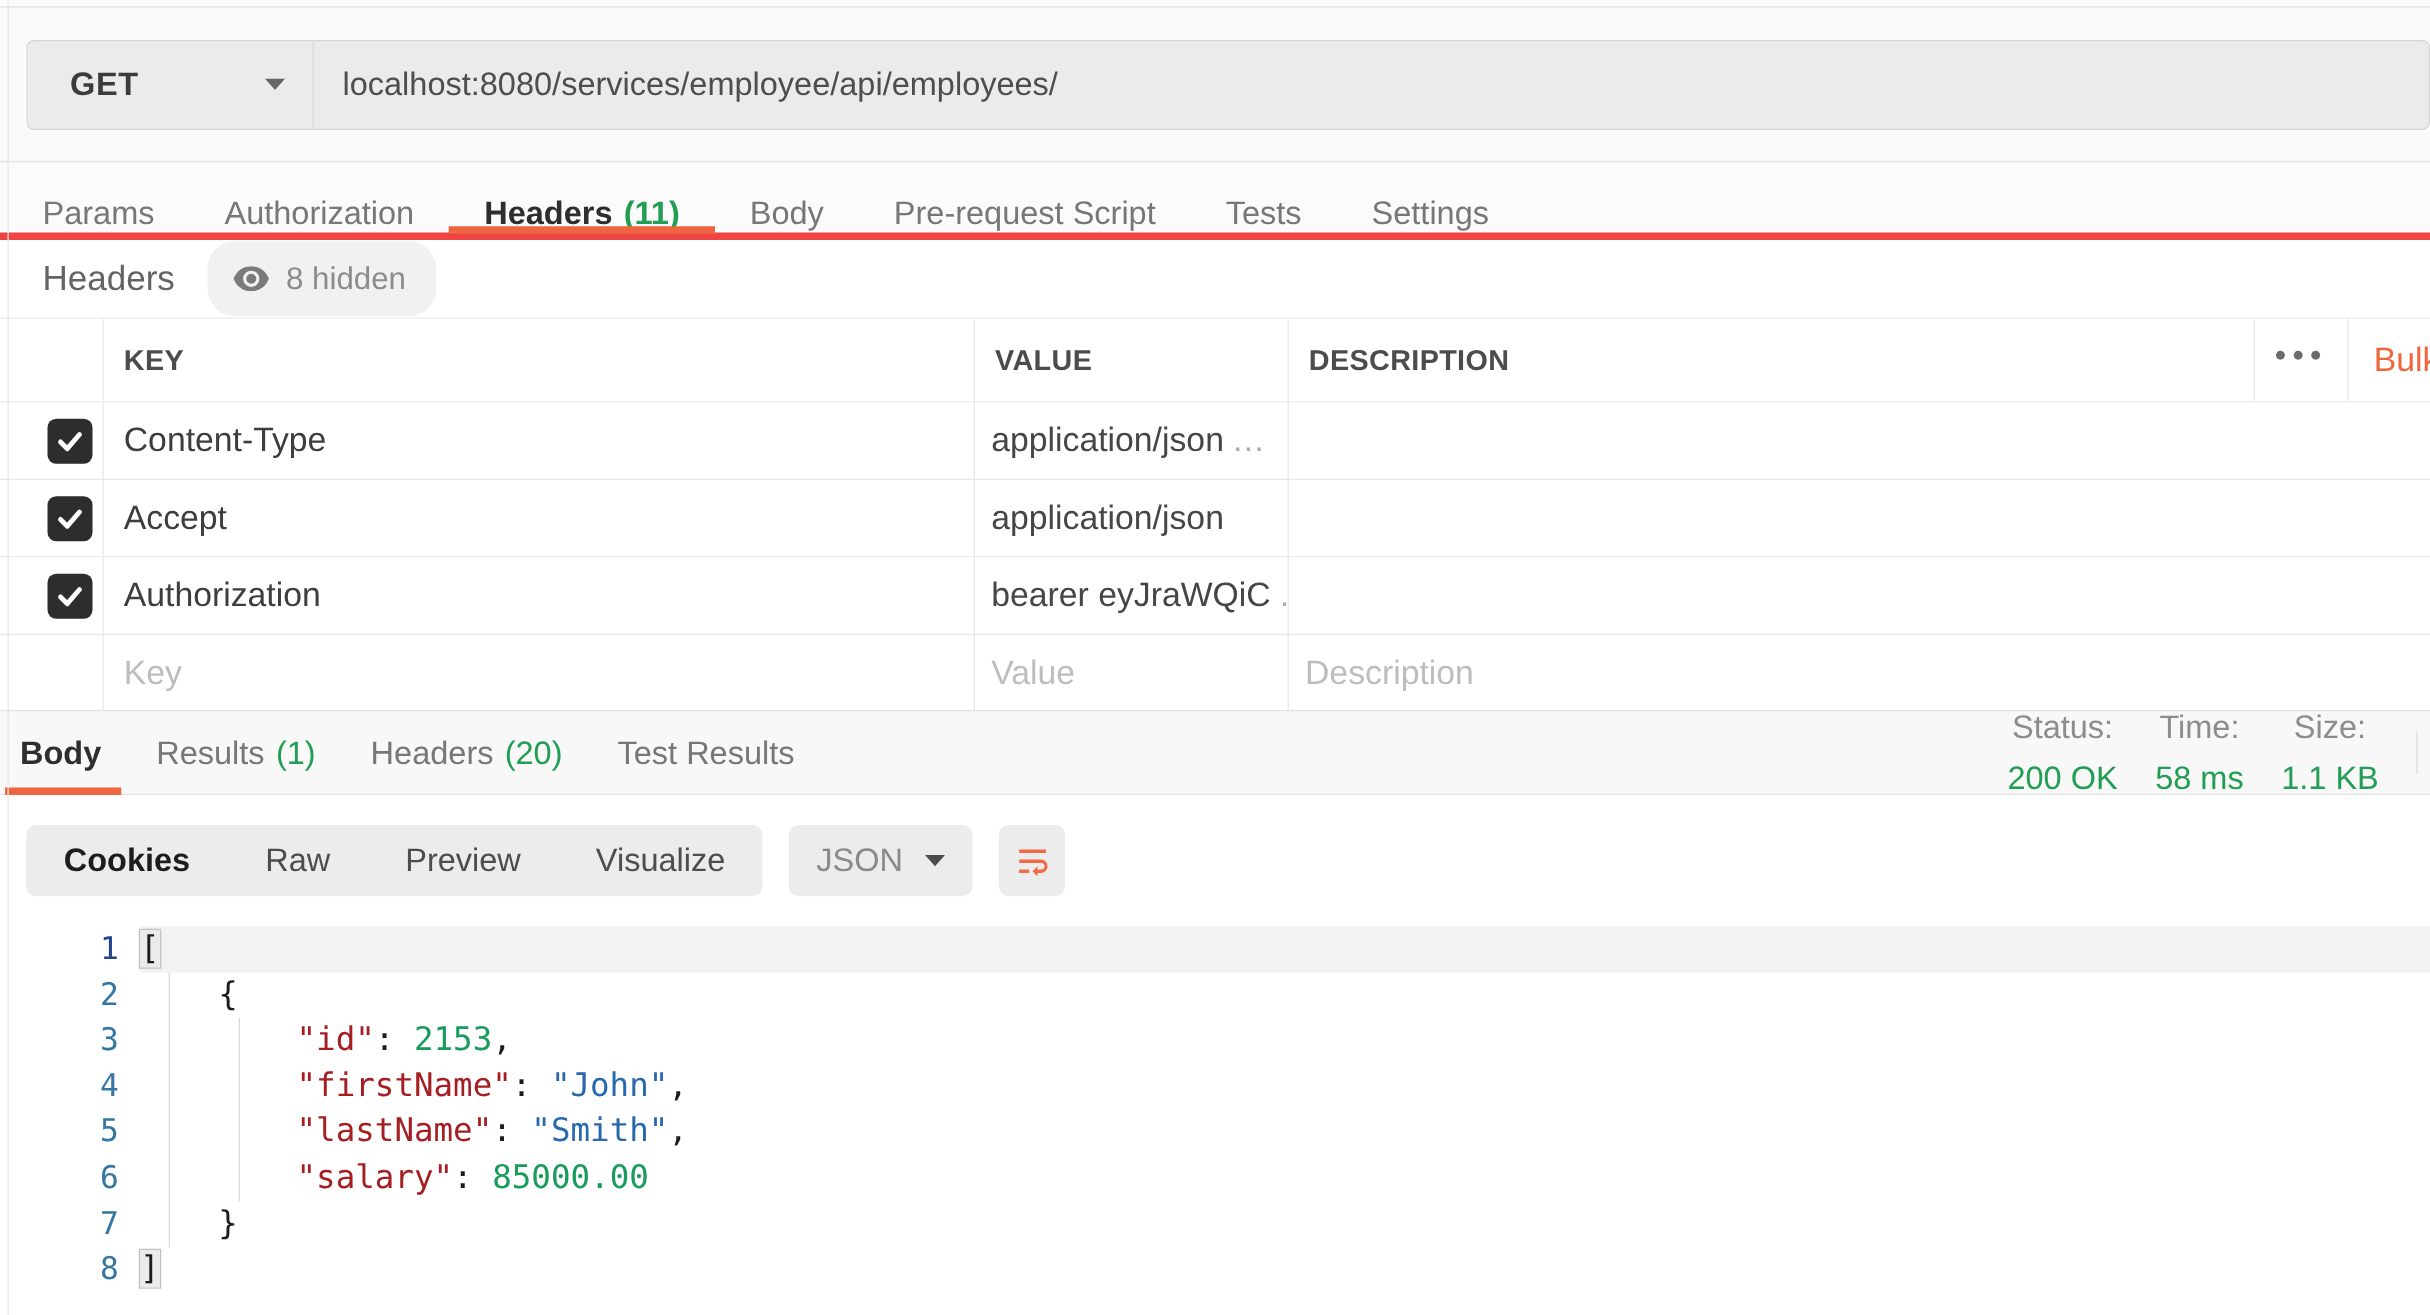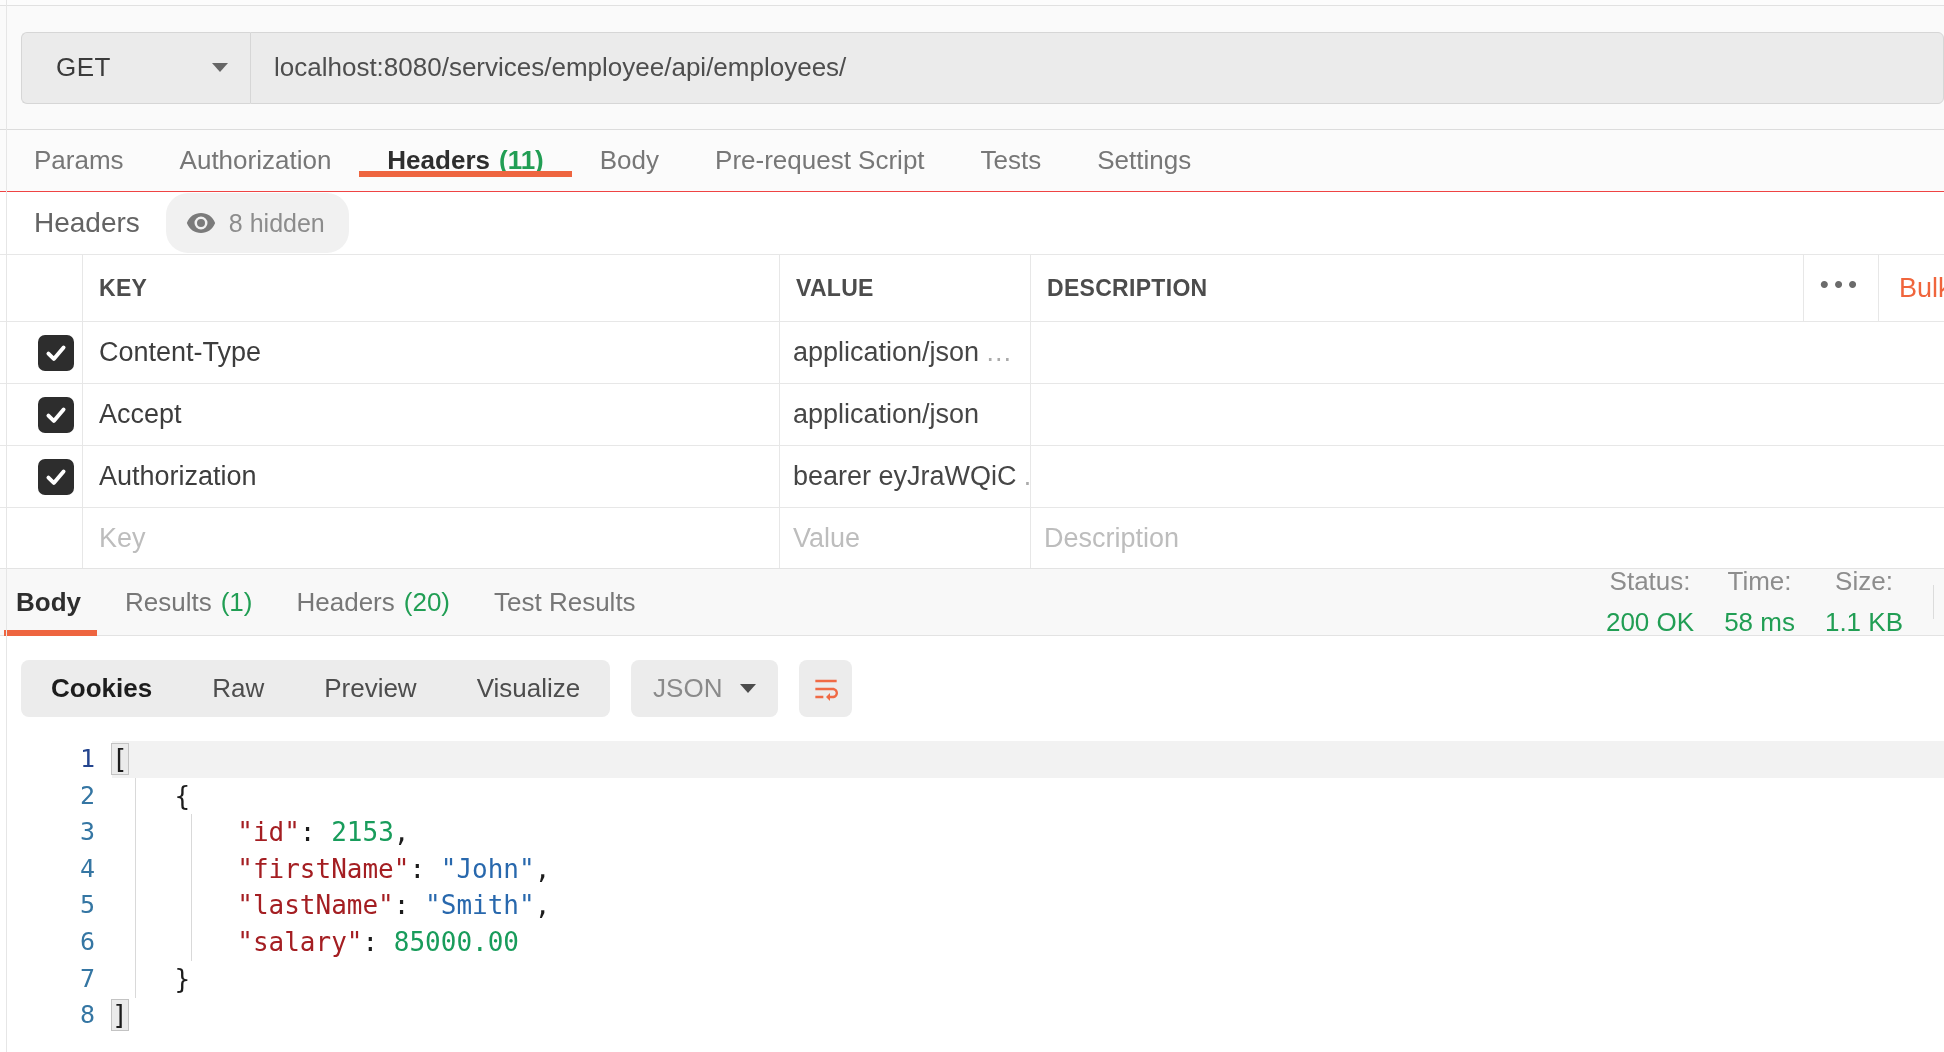--- a/index.html
+++ b/index.html
@@ -13,36 +13,36 @@
   .app{position:relative;width:1944px;height:1052px;}
   .left-edge{position:absolute;left:6px;top:0;bottom:0;width:1px;background:#e6e6e6;z-index:5;}
 
   
   .top-gap{height:5px;background:#fcfcfc;}
   .url-bar{height:125px;background:#fafafa;border-top:1px solid #e1e1e1;border-bottom:1px solid #dcdcdc;
     display:flex;align-items:center;padding:0 0 0 21px;}
   .method-select{width:229px;height:72px;background:var(--field-bg);border:1px solid var(--field-border);
     border-right:none;border-radius:6px 0 0 6px;display:flex;align-items:center;
     padding:0 22px 0 34px;cursor:pointer;}
-  .method-label{font-size:26px;font-weight:400;letter-spacing:.5px;color:#3b3b3b;}
+  .method-label{font-size:26px;font-weight:700;letter-spacing:.5px;color:#3b3b3b;}
   .caret{width:0;height:0;border-left:8px solid transparent;border-right:8px solid transparent;
     border-top:9px solid #666;margin-left:auto;}
   .url-input{flex:1;height:72px;background:var(--field-bg);border:1px solid var(--field-border);
     border-radius:0 6px 6px 0;display:flex;align-items:center;padding:0 20px 0 23px;}
   .url-input input{width:100%;background:transparent;border:none;outline:none;
     font-family:"Liberation Sans",sans-serif;font-size:26px;color:#4e4e4e;}
   .send-btn{position:relative;flex:none;width:170px;height:72px;margin-left:21px;border:none;
     background:var(--send-blue);border-radius:6px;color:#fff;font-family:"Liberation Sans",sans-serif;
     font-size:28px;font-weight:500;cursor:pointer;display:flex;align-items:center;justify-content:center;
     padding-right:32px;}
   .send-divider{position:absolute;left:138px;top:12px;bottom:12px;width:1px;background:rgba(255,255,255,.45);}
 
   
-  .req-tabs{height:62px;background:#fbfbfb;border-bottom:1px solid #ef4444;
-    display:flex;align-items:center;padding-left:34px;gap:56px;}
+  .req-tabs{height:62px;background:#fbfbfb;border-bottom:6px solid #ef4444;
+    display:flex;align-items:flex-end;padding-left:34px;gap:56px;}
   .tab{position:relative;display:flex;align-items:center;font-size:26px;color:#777;cursor:pointer;}
   .tab-count{color:var(--green);margin-left:9px;}
   .tab-count:empty{display:none;}
   .tab.active{color:#2e2e2e;font-weight:600;}
   .tab.active::after{content:"";position:absolute;left:-28px;right:-28px;bottom:-1px;height:6px;
     background:var(--orange);}
 
   
   .panel-head{height:62px;display:flex;align-items:center;padding-left:34px;background:#fff;}
   .panel-title{font-size:28px;color:#646464;}

